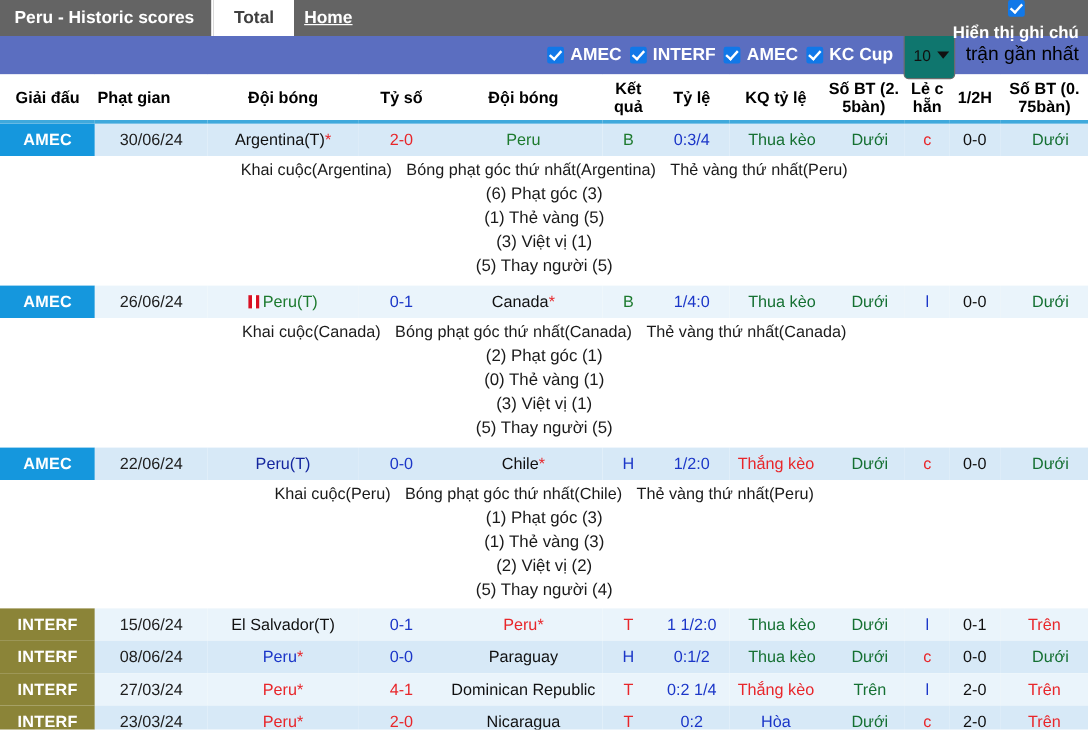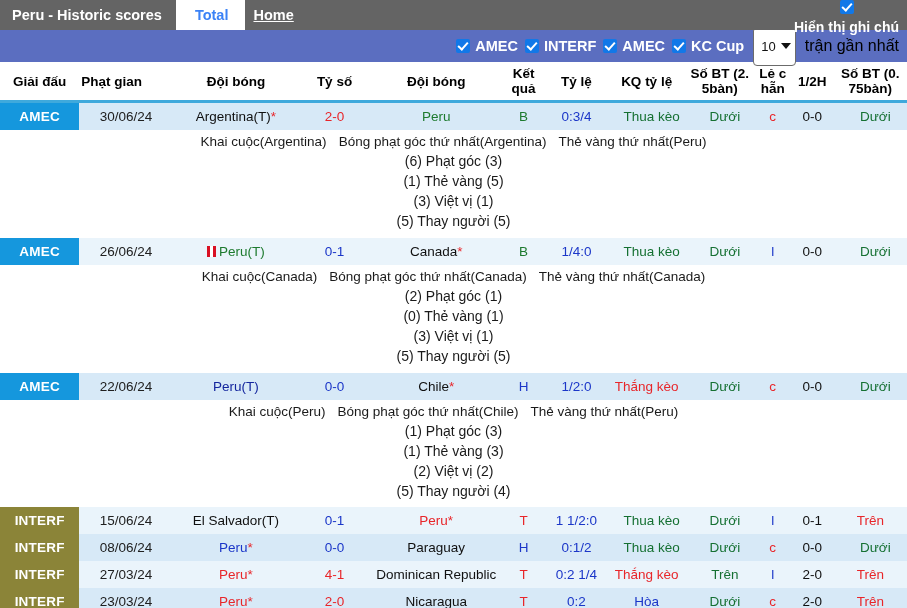--- a/index.html
+++ b/index.html
@@ -34,21 +34,21 @@
     display: flex; align-items: center;
     padding: 0 17px;
     font-size: 14.5px;
     font-weight: bold;
     color: #ffffff;
     white-space: nowrap;
     text-decoration: none;
   }
   .tab.active {
     background: #ffffff;
-    color: #3b82f6;
+    color: #404040;
   }
   .tab.link {
     color: #ffffff;
     text-decoration: underline;
     padding: 0 10px 0 8px;
   }
   .topbar-right {
     margin-left: auto;
     display: flex; align-items: center;
     padding-right: 8px;
@@ -88,21 +88,21 @@
     gap: 7px;
   }
   .filt {
     display: flex; align-items: center; gap: 5px;
   }
   .filt .lbl {
     color: #ffffff; font-weight: bold; font-size: 14.5px; white-space: nowrap;
   }
   .selwrap {
     display: inline-flex; align-items: center;
-    background: #ffffff;
+    background: #0f766e;
     border: 1px solid #6b6b6b;
     border-radius: 4px;
     height: 39px;
     padding: 0 4px 0 7px;
     margin: 0 2px;
     font-size: 13px;
     color: #111111;
     gap: 5px;
   }
   .selwrap .chev {

